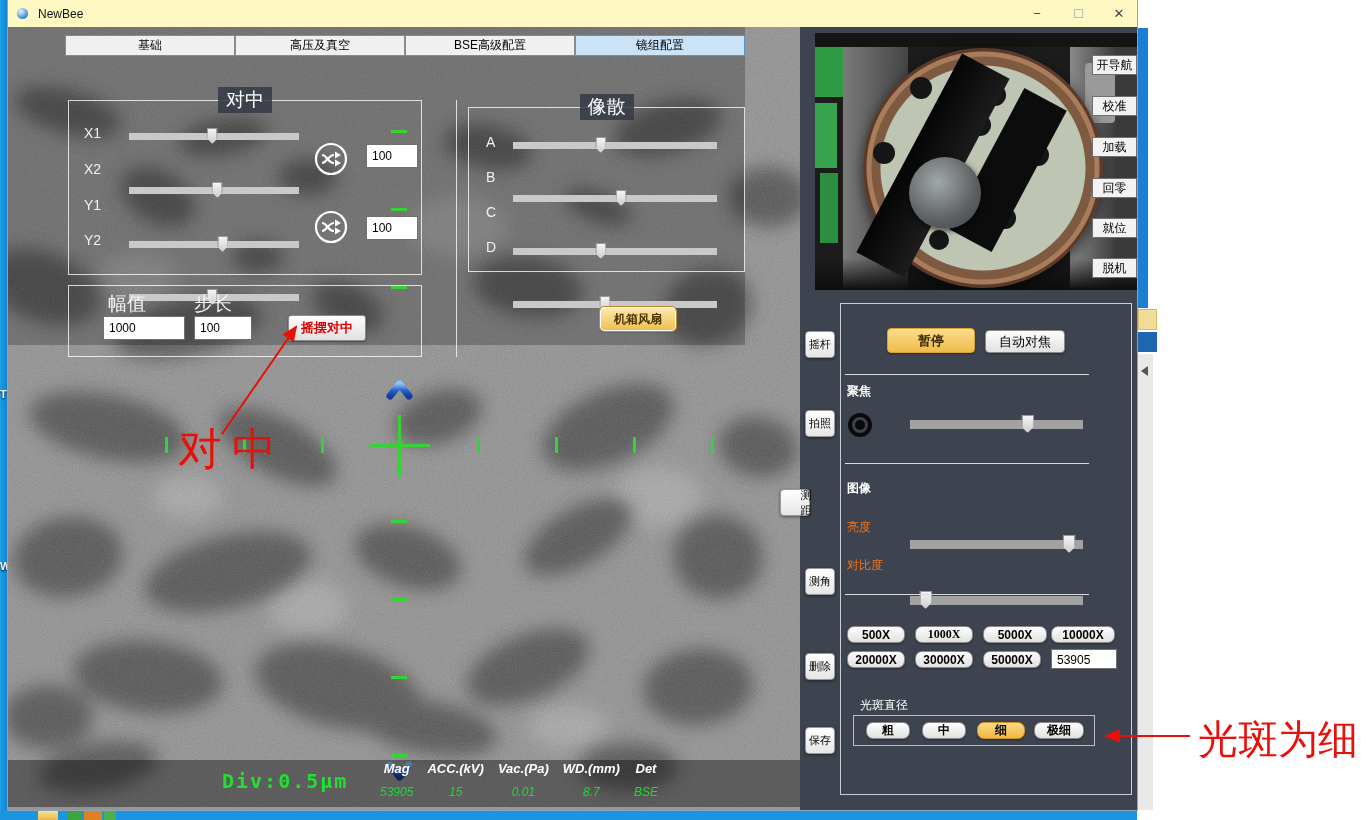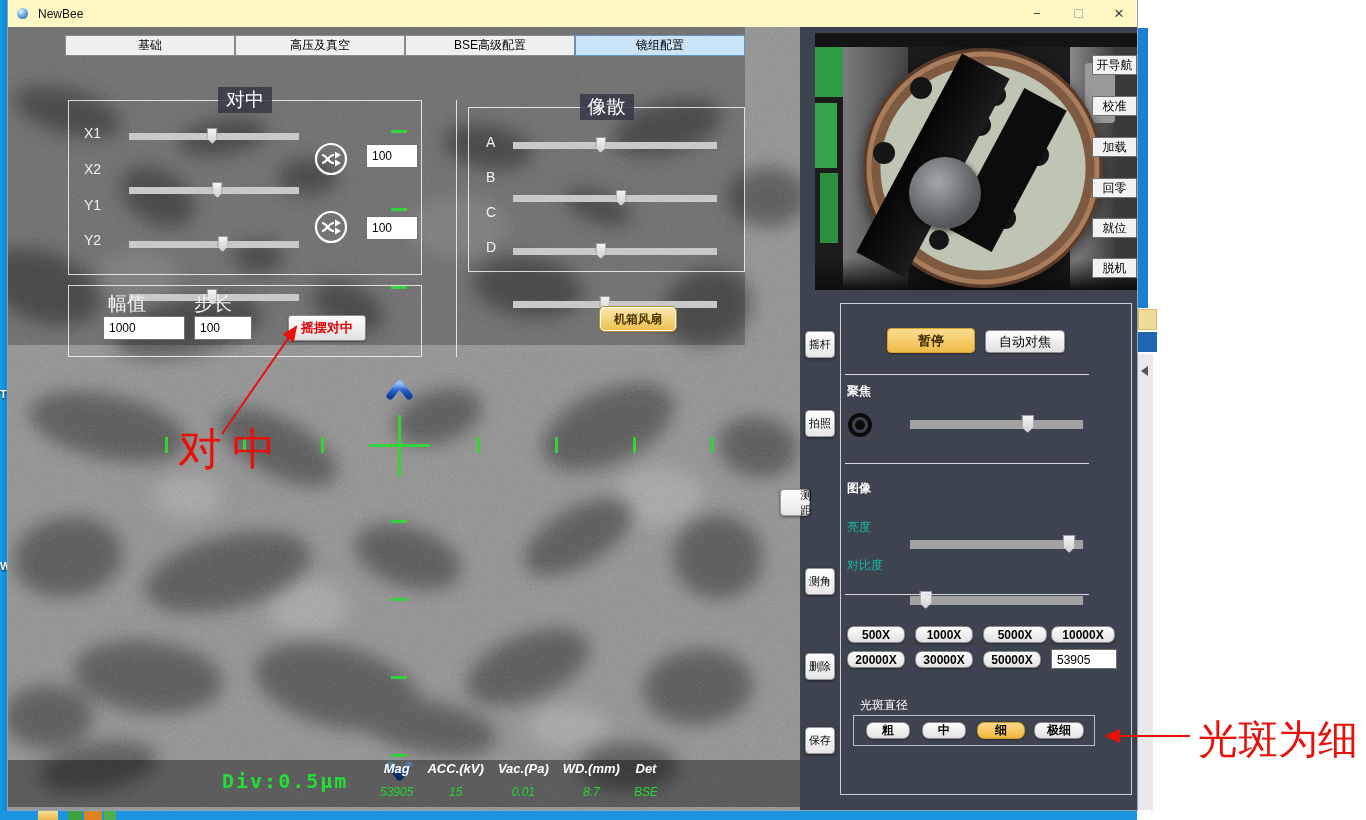--- a/index.html
+++ b/index.html
@@ -83,21 +83,21 @@
   #rightpanel { left:792px; top:27px; width:337px; height:783px; background:#3d434f; }
   #camera { left:15px; top:6px; width:322px; height:257px; background:#1c1c1c; overflow:hidden; }
   .navbtn { left:1084px; width:45px; height:20px; background:#f2f2f2; border:1px solid #6f6f6f;
     display:flex; align-items:center; justify-content:center; font-size:12px; color:#000; }
   .toolbtn { left:797px; width:30px; height:27px; background:linear-gradient(#ffffff,#e6e6e6);
     border:1px solid #9a9a9a; border-radius:4px; box-shadow:0 1px 3px rgba(0,0,0,0.5);
     display:flex; align-items:center; justify-content:center; font-size:11px; color:#000; }
   #innerbox { left:832px; top:303px; width:292px; height:492px; border:1px solid #c9cdd4; }
   .divider { height:1px; background:#d8dade; }
   .dk-label { color:#fff; font-size:12px; font-weight:bold; }
-  .dk-sub { color:#14b8a6; font-size:12px; }
+  .dk-sub { color:#f97316; font-size:12px; }
   #pause-btn { border-radius:4px; background:linear-gradient(#fbdc8e,#eebb49); border:1px solid #d9a52f;
     font-weight:bold; color:#3a2c00; font-size:13px; }
   #af-btn { border-radius:4px; font-size:13px; }
   .magbtn { border-radius:7px; font-size:12px; font-weight:bold; }
   .spotbtn { border-radius:7px; font-size:12px; font-weight:bold; }
   .spotbtn.active { background:linear-gradient(#fcd98a,#f0b73f); border-color:#c8962c; }
   #spotbox { border:1px solid #b8bcc4; }
 
   
   .cam { position:absolute; }
@@ -395,21 +395,21 @@
       </div>
       <div class="abs dk-sub" style="left:47px;top:530px;">对比度</div>
       <div class="abs slider dark" style="left:110px;top:528px;width:173px;">
         <div class="track"></div>
         <div class="thumb" style="left: 9%;"></div>
       </div>
 
       <div class="abs divider" style="left:45px;top:567px;width:244px;"></div>
 
       <div class="abs btn3d magbtn" style="left:47px;top:599px;width:58px;height:17px;">500X</div>
-      <div class="abs btn3d magbtn" style="left:115px;top:599px;width:58px;height:17px;">1000X</div>
+      <div class="abs btn3d magbtn" style="left:115px;top:599px;width:58px;height:17px;font-family:Liberation Serif, serif;">1000X</div>
       <div class="abs btn3d magbtn" style="left:183px;top:599px;width:64px;height:17px;">5000X</div>
       <div class="abs btn3d magbtn" style="left:251px;top:599px;width:64px;height:17px;">10000X</div>
       <div class="abs btn3d magbtn" style="left:47px;top:624px;width:58px;height:17px;">20000X</div>
       <div class="abs btn3d magbtn" style="left:115px;top:624px;width:58px;height:17px;">30000X</div>
       <div class="abs btn3d magbtn" style="left:183px;top:624px;width:58px;height:17px;">50000X</div>
       <div class="abs valbox" style="left:251px;top:622px;width:66px;height:20px;padding-top:3px;">53905</div>
 
       <div class="abs dk-label" style="left:60px;top:670px;font-weight:normal;">光斑直径</div>
       <div class="abs" id="spotbox" style="left:53px;top:688px;width:242px;height:31px;"></div>
       <div class="abs btn3d spotbtn" style="left:66px;top:695px;width:44px;height:17px;">粗</div>

